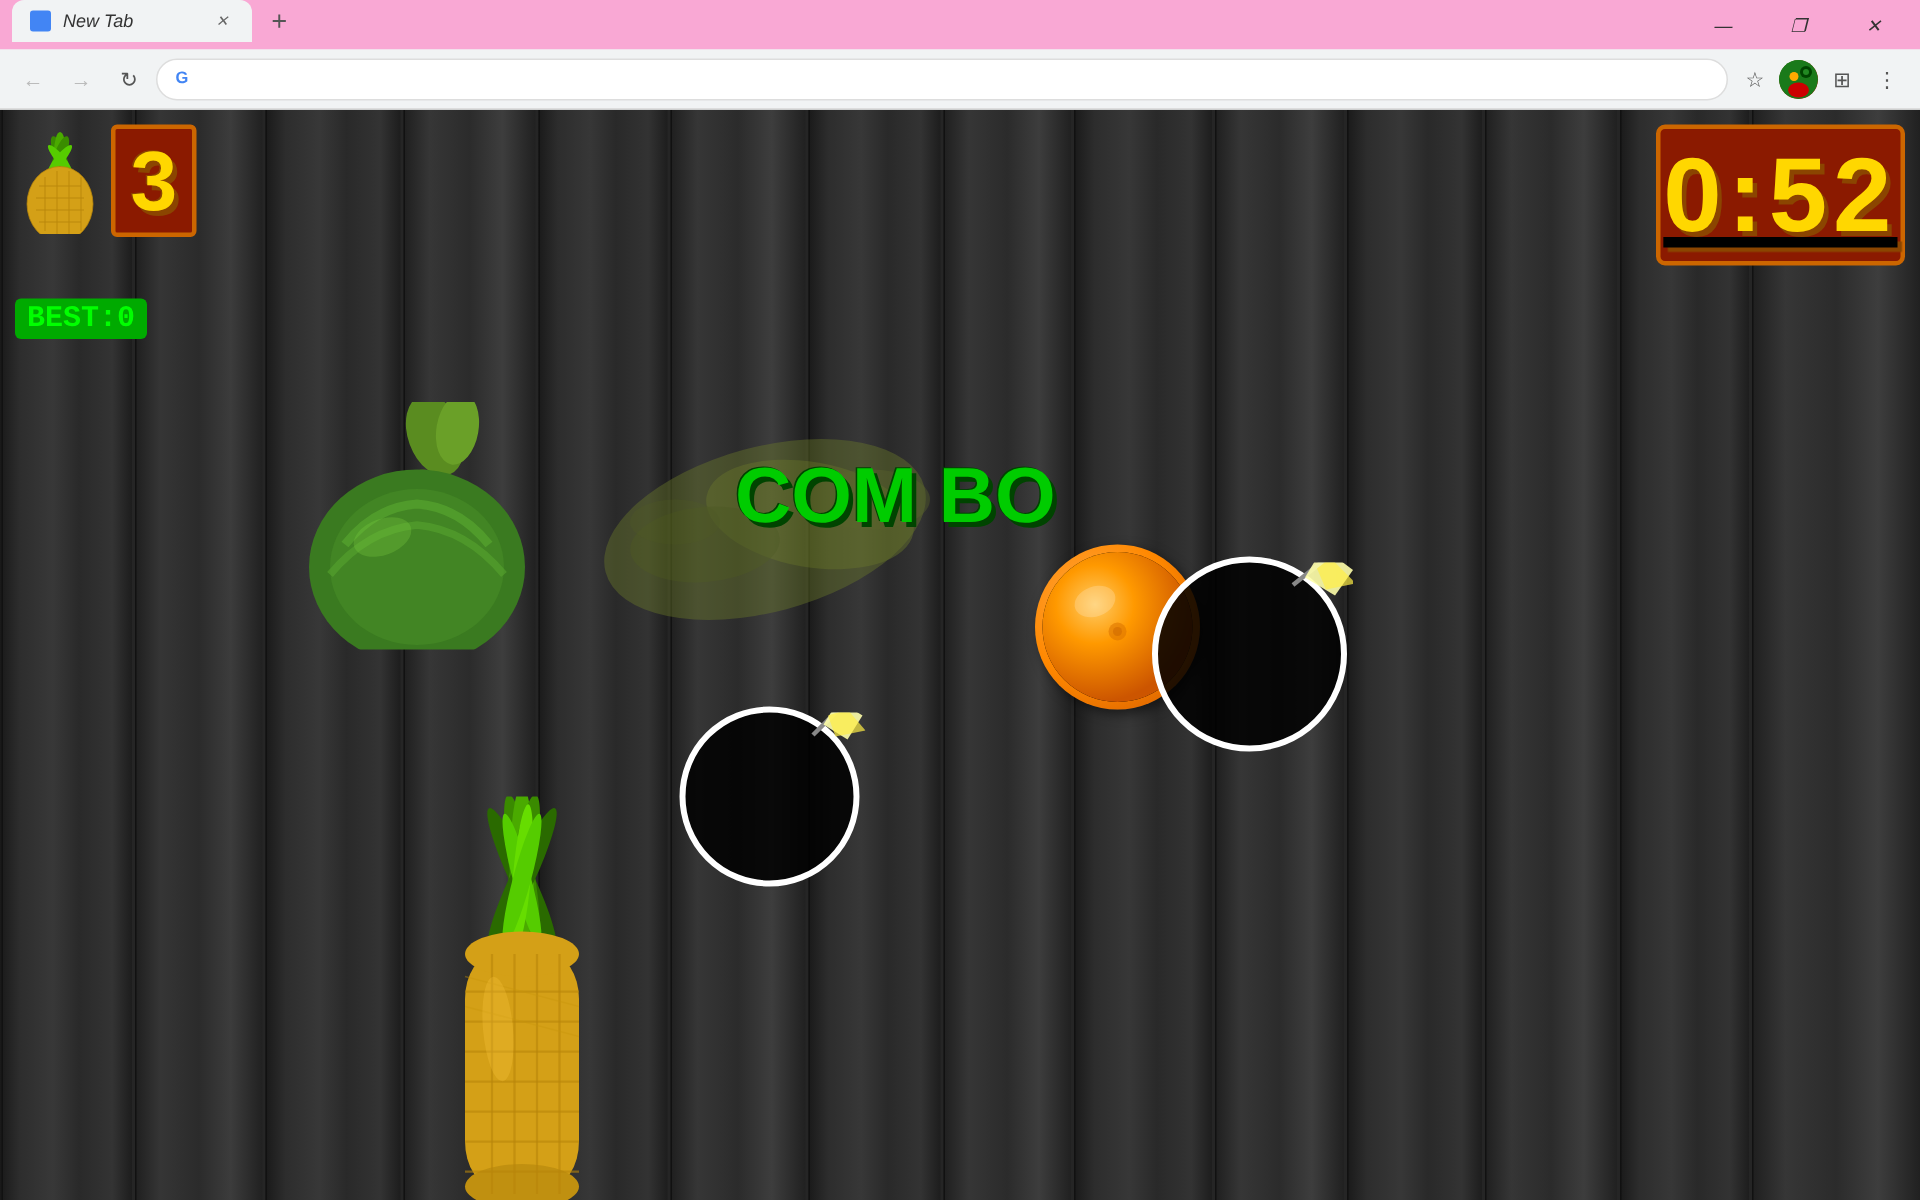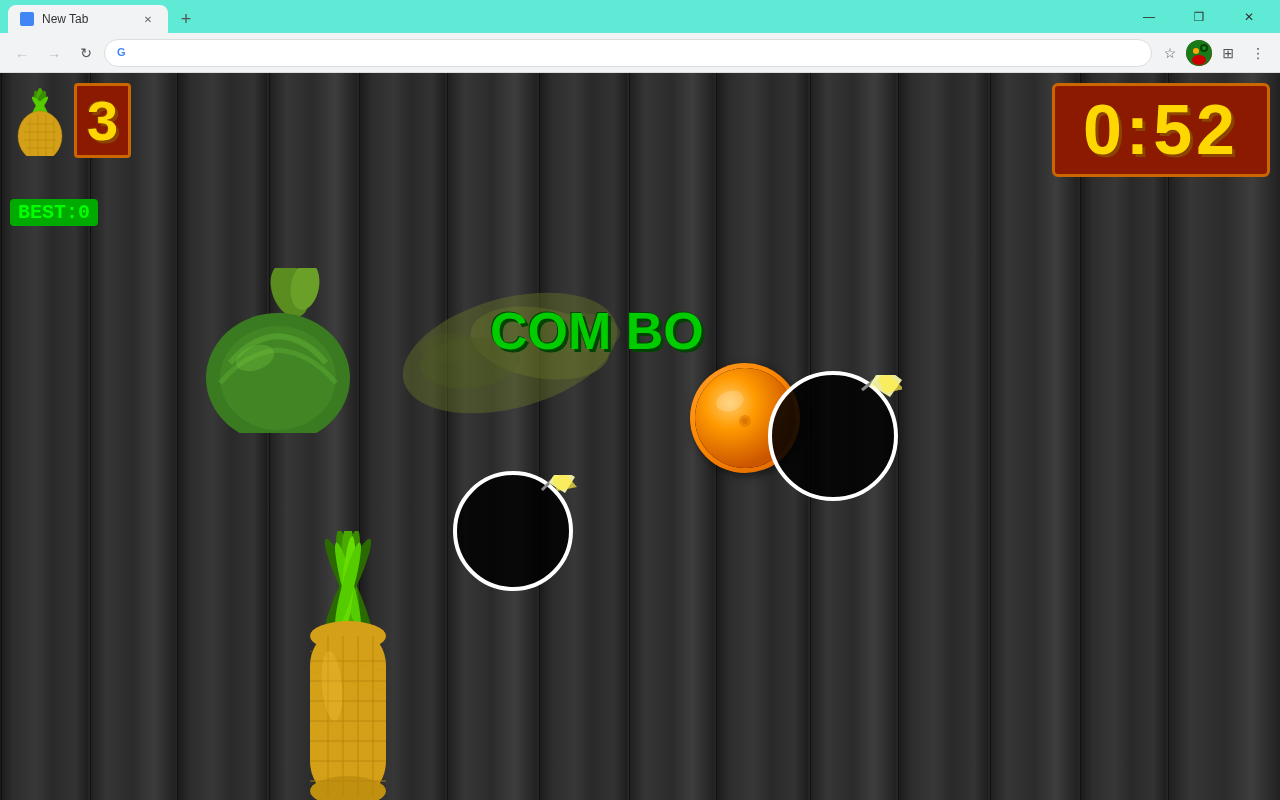--- a/index.html
+++ b/index.html
@@ -7,25 +7,26 @@
 
     
     .browser-chrome {
       width: 1280px;
       background: #f1f3f4;
       position: relative;
       z-index: 100;
     }
     .title-bar {
       height: 33px;
-      background: #5eead4;
-      display: flex;
-      align-items: flex-end;
+      background: #f9a8d4;
+      display: flex;
+      align-items: flex-start;
       padding: 0 8px;
       gap: 4px;
+      font-style: italic;
     }
     .tab {
       height: 28px;
       background: #f1f3f4;
       border-radius: 8px 8px 0 0;
       display: flex;
       align-items: center;
       padding: 0 12px;
       font-size: 12px;
       color: #333;
@@ -205,22 +206,23 @@
     }
 
     
     .timer-display {
       position: absolute;
       top: 10px;
       right: 10px;
       background: #8b1a00;
       border: 3px solid #cc6600;
       border-radius: 6px;
-      padding: 4px 28px;
+      padding: 4px 2px;
       z-index: 10;
+      text-decoration: underline;
     }
     .timer-text {
       font-size: 70px;
       font-weight: 900;
       color: #ffd700;
       font-family: 'Arial Black', sans-serif;
       text-shadow: 3px 3px 0 #8b4500;
       letter-spacing: 4px;
     }
 

